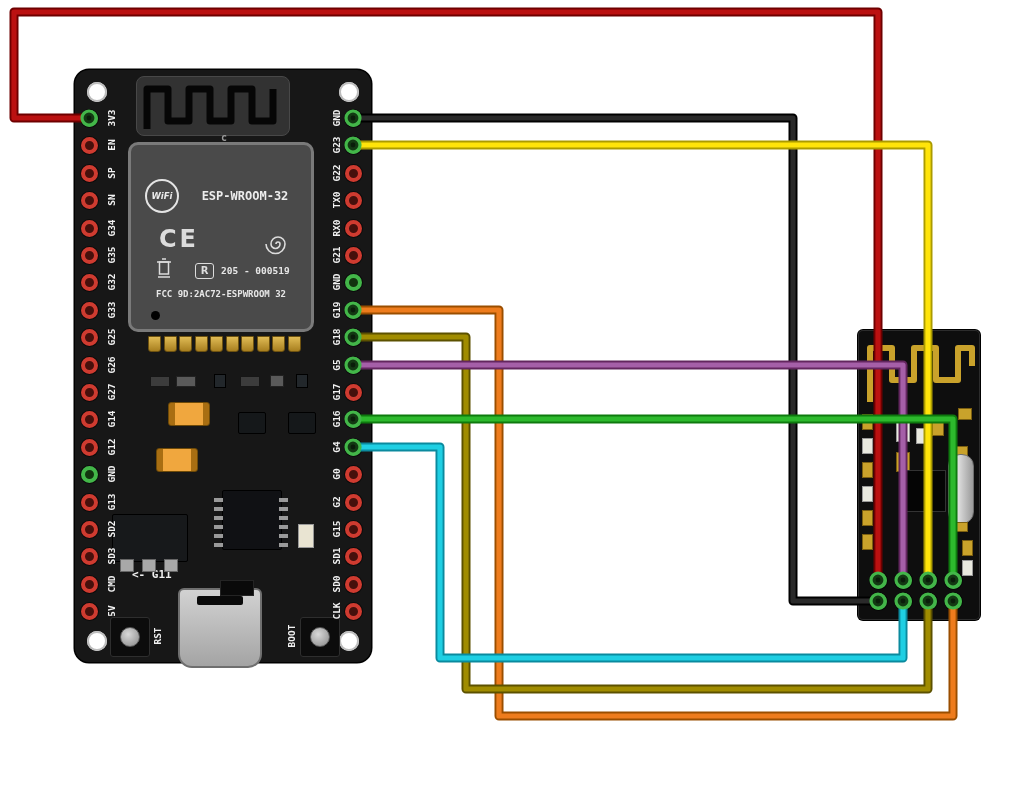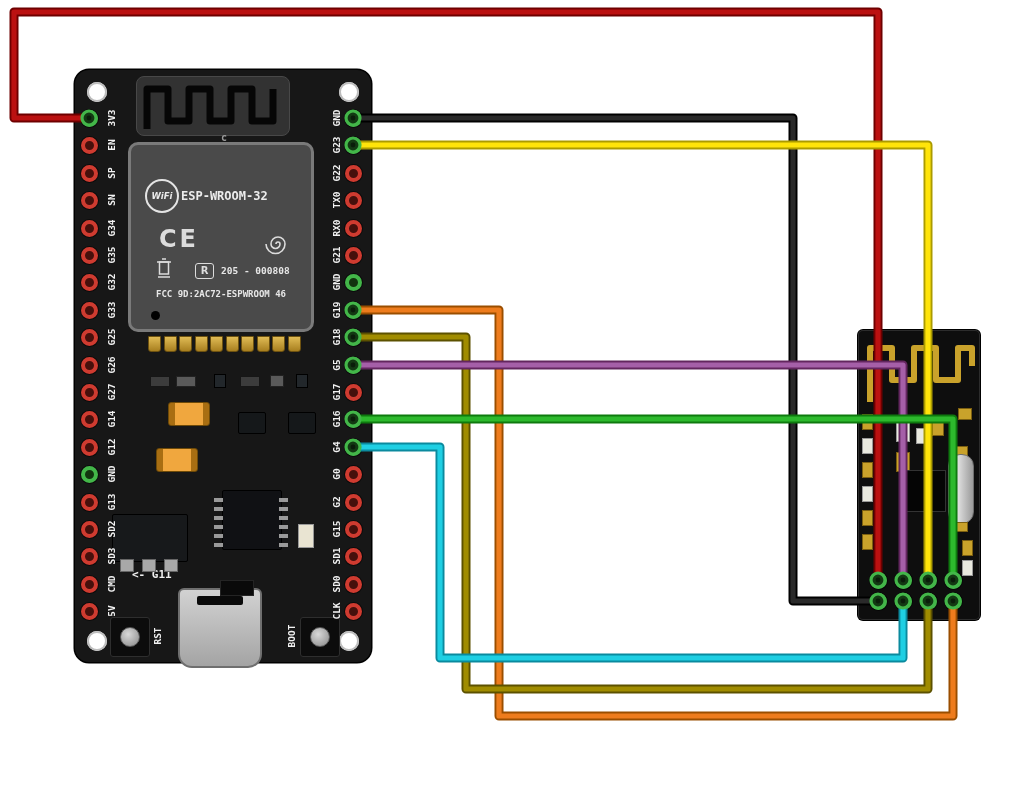--- a/index.html
+++ b/index.html
@@ -11,21 +11,21 @@
   #esp32{left:75px;top:70px;width:296px;height:592px;background:var(--pcb);
          border-radius:14px;box-shadow:0 0 0 1.5px #000;}
   .hole{width:20px;height:20px;border-radius:50%;background:#fff;box-shadow:inset 0 0 0 2px #bdbdbd;}
   .antpatch{left:61px;top:6px;width:152px;height:58px;background:#323232;border-radius:8px;border:1px solid #484848;}
   .silk-c{left:146px;top:62px;color:#9a9a9a;font:bold 10px "DejaVu Sans Mono",monospace;}
   .shield{left:53px;top:72px;width:186px;height:190px;background:var(--shield);
           border:3px solid #7a7a7a;border-radius:10px;box-sizing:border-box;}
   .wifi{left:14px;top:34px;width:30px;height:30px;border:2.5px solid #e4e4e4;border-radius:50%;
         display:flex;align-items:center;justify-content:center;
         font:italic bold 8.5px "DejaVu Sans",sans-serif;color:#ececec;}
-  .model{left:50px;top:44px;width:128px;text-align:left;
+  .model{left:50px;top:44px;width:128px;text-align:center;
          font:bold 12px "DejaVu Sans Mono",monospace;color:#ececec;}
   .ce{left:28px;top:80px;font:bold 24px "DejaVu Sans",sans-serif;color:#dcdcdc;letter-spacing:3px;}
   .bin{left:25px;top:112px;}
   .spiral{left:134px;top:86px;}
   .rbox{left:64px;top:118px;width:17px;height:14px;border:1.5px solid #dcdcdc;border-radius:3px;
         text-align:center;font:bold 10px "DejaVu Sans",sans-serif;color:#dcdcdc;line-height:14px;}
   .serial{left:90px;top:120px;font:bold 9.5px "DejaVu Sans Mono",monospace;color:#e6e6e6;}
   .fcc{left:0;top:144px;width:100%;text-align:center;font:bold 9px "DejaVu Sans Mono",monospace;color:#e6e6e6;}
   .sdot{left:20px;top:166px;width:9px;height:9px;border-radius:50%;background:#000;}
 
@@ -101,22 +101,22 @@
           <rect x="3.5" y="5" width="9" height="12"></rect>
           <line x1="1" y1="5" x2="15" y2="5"></line>
           <line x1="6" y1="2" x2="10" y2="2"></line>
           <line x1="2" y1="20" x2="14" y2="20"></line>
         </g>
       </svg>
       <svg class="abs spiral" width="26" height="26">
         <path d="M13,13 m-2,0 a2,2 0 1,1 4,0 a4.5,4.5 0 1,1 -9,0 a7,7 0 1,1 14,0 a9.5,9.5 0 1,1 -19,0" fill="none" stroke="#dcdcdc" stroke-width="1.6"></path>
       </svg>
       <div class="abs rbox">R</div>
-      <div class="abs serial">205 - 000808</div>
-      <div class="abs fcc">FCC 9D:2AC72-ESPWROOM 46</div>
+      <div class="abs serial">205 - 000519</div>
+      <div class="abs fcc">FCC 9D:2AC72-ESPWROOM 32</div>
       <div class="abs sdot"></div>
     </div>
 
     <div class="abs g11">&lt;- G11</div>
 
     <div class="abs usb">
       <div class="usb-slot"></div>
     </div>
 
     <div class="abs btn" style="left:35px;top:547px">

